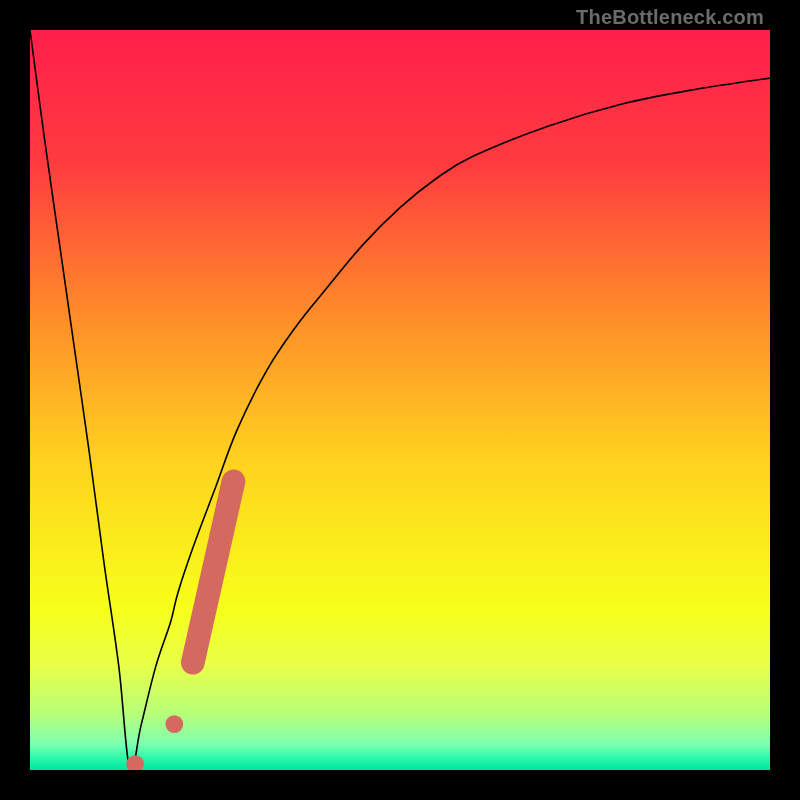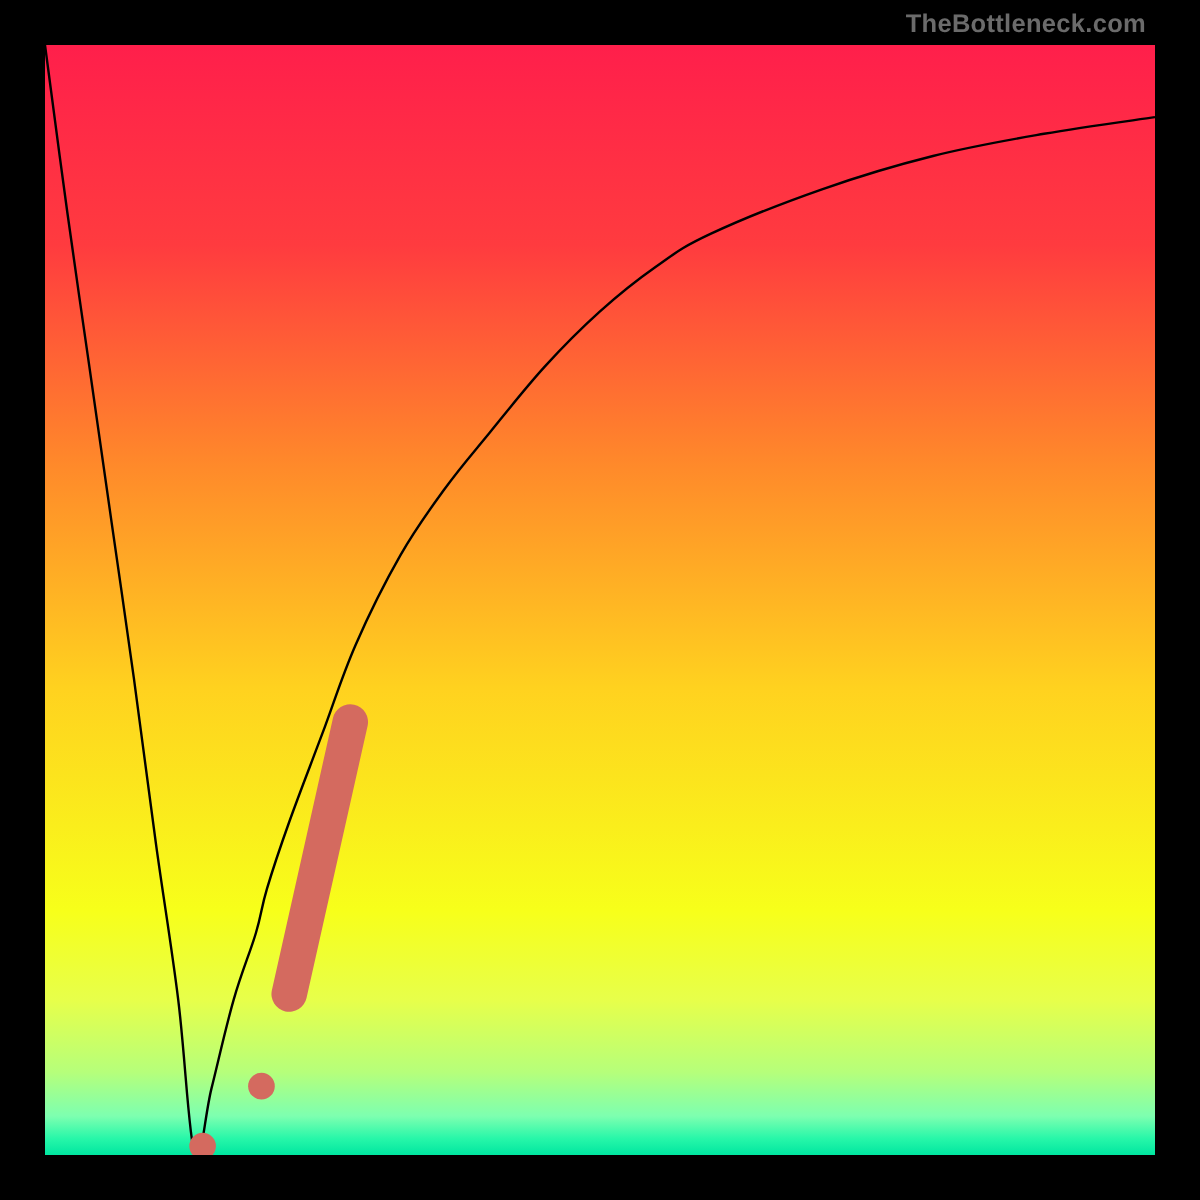--- a/index.html
+++ b/index.html
@@ -24,21 +24,21 @@
     top: 30px;
     width: 740px;
     height: 740px;
     overflow: hidden;
   }
   .watermark {
     position: absolute;
     top: 6px;
     right: 36px;
     font-family: Arial, Helvetica, sans-serif;
-    font-size: 17px;
+    font-size: 20px;
     font-weight: 600;
     color: #6b6b6b;
     letter-spacing: 0.2px;
   }
   svg { display: block; }
 </style>
 </head>
 <body>
 
 <div class="frame">

